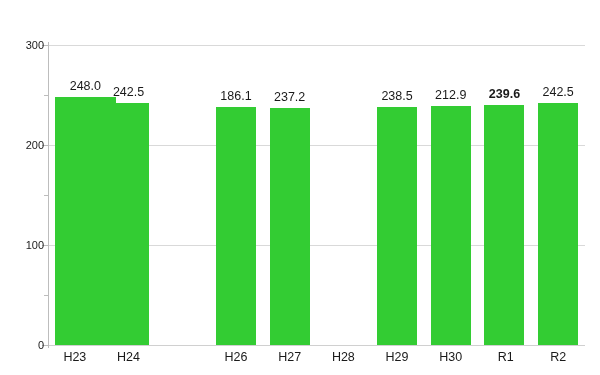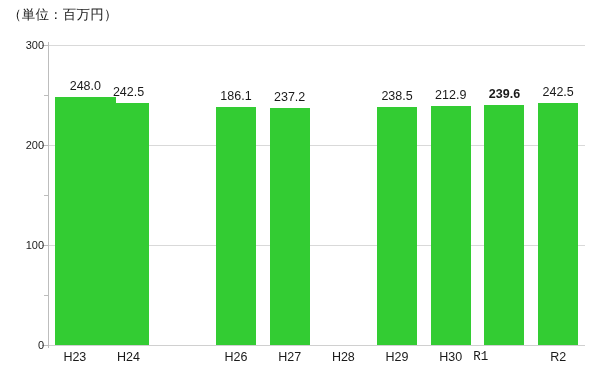--- a/index.html
+++ b/index.html
@@ -140,21 +140,20 @@
     font-size: 12.5px;
     color: #1a1a1a;
     white-space: nowrap;
   }
 </style>
 </head>
 <body>
 
 <div id="chart-root">
 
-  <div class="unit-note">（単位：百万円）</div>
 
   <div class="plot">
     <div class="gridline" style="top:0px;"></div>
     <div class="gridline" style="top:100px;"></div>
     <div class="gridline" style="top:200px;"></div>
     <div class="gridline baseline" style="top:300px;"></div>
   </div>
 
   <div class="axis-line"></div>
   <div class="tick-major" style="top:45px;"></div>
@@ -209,17 +208,17 @@
 
   <div class="cat-labels" id="cat-container">
       <div class="cat-label" style="left: 0px; width: 53.7px;">H23</div>
       <div class="cat-label" style="left: 53.7px; width: 53.7px;">H24</div>
       <div class="cat-label" style="left: 107.4px; width: 53.7px; margin-top: 32px;">H25</div>
       <div class="cat-label" style="left: 161.1px; width: 53.7px;">H26</div>
       <div class="cat-label" style="left: 214.8px; width: 53.7px;">H27</div>
       <div class="cat-label" style="left: 268.5px; width: 53.7px;">H28</div>
       <div class="cat-label" style="left: 322.2px; width: 53.7px;">H29</div>
       <div class="cat-label" style="left: 375.9px; width: 53.7px;">H30</div>
-      <div class="cat-label" style="left: 406px; width: 53.7px; font-family: Liberation Mono, monospace;">R1</div>
+      <div class="cat-label" style="left: 431px; width: 53.7px;">R1</div>
       <div class="cat-label" style="left: 483.3px; width: 53.7px;">R2</div>
     </div>
 
 </div>
 
 </body></html>

